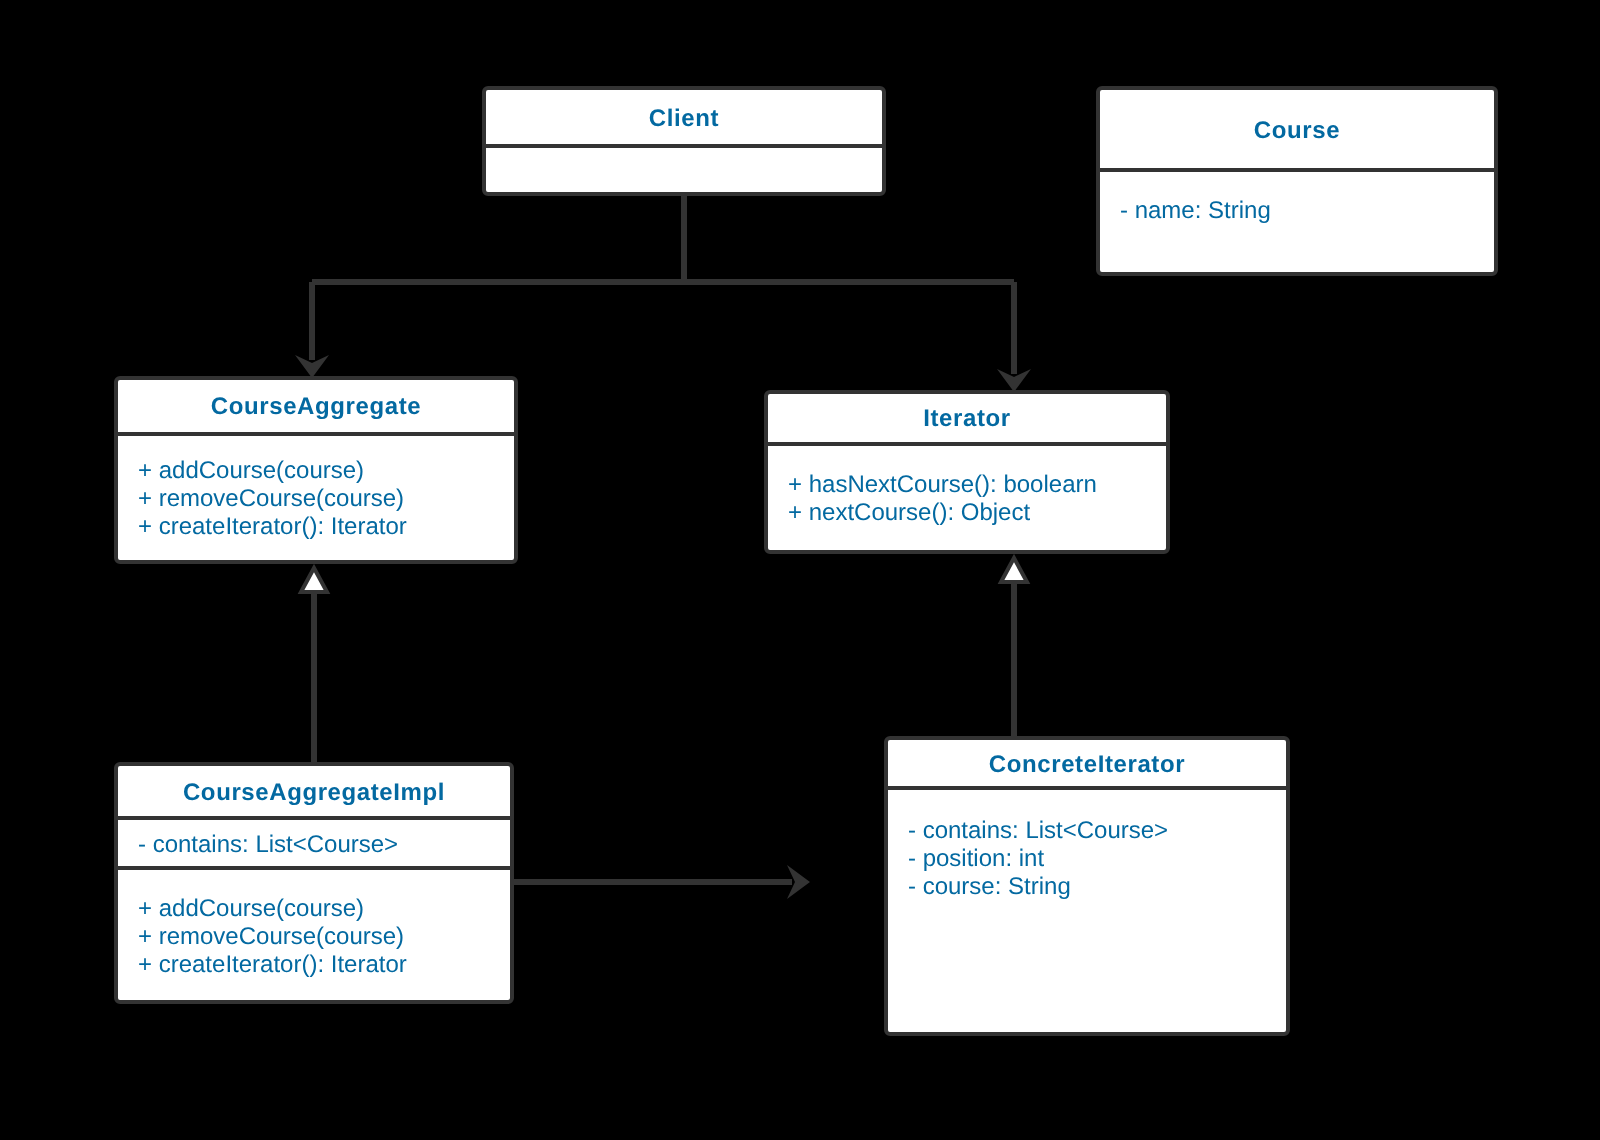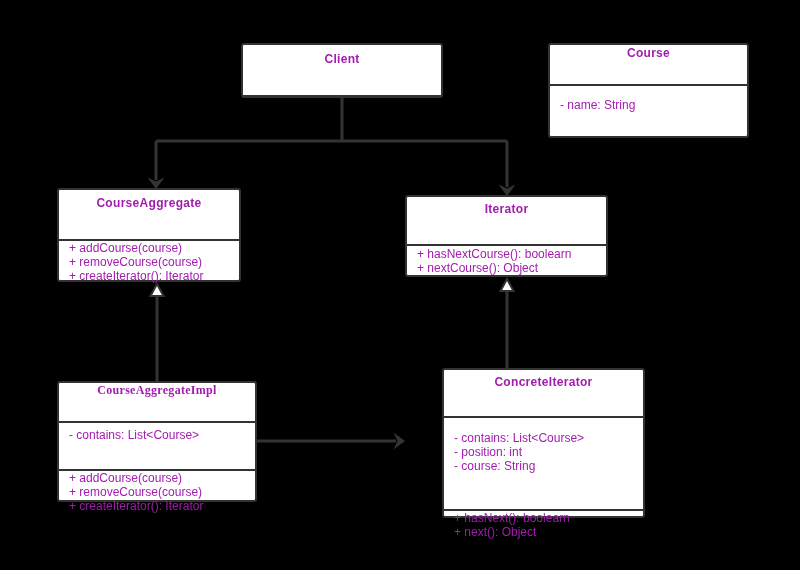--- a/index.html
+++ b/index.html
@@ -23,22 +23,21 @@
     height: 570px;
   }
   .uml-class {
     position: absolute;
     box-sizing: border-box;
     background: #ffffff;
     border: 2px solid #333333;
     border-radius: 3px;
     display: flex;
     flex-direction: column;
-    color: #a21caf;
-    gap: 23px;
+    color: #0369a1;
   }
   .uml-title {
     box-sizing: border-box;
     display: flex;
     align-items: center;
     justify-content: center;
     font-weight: bold;
     font-size: 12px;
     letter-spacing: 0.3px;
     flex: 0 0 auto;
@@ -54,28 +53,28 @@
   }
   .uml-line {
     font-size: 12px;
     line-height: 14px;
     white-space: nowrap;
   }
   
   #cls-client            { left: 241px; top: 43px;  width: 202px; height: 55px; }
   #cls-client .uml-title { height: 27px; }
   #cls-course            { left: 548px; top: 43px;  width: 201px; height: 95px; }
-  #cls-course .uml-title { height: 16px; }
+  #cls-course .uml-title { height: 39px; }
   #cls-course .attrs     { flex: 0 0 auto; height: 39px; }
-  #cls-courseAggregate            { left: 57px;  top: 188px; width: 184px; height: 94px; }
+  #cls-courseAggregate            { left: 57px;  top: 188px; width: 202px; height: 94px; }
   #cls-courseAggregate .uml-title { height: 26px; }
-  #cls-iterator            { left: 405px; top: 195px; width: 203px; height: 82px; }
+  #cls-iterator            { left: 382px; top: 195px; width: 203px; height: 82px; }
   #cls-iterator .uml-title { height: 24px; }
   #cls-courseAggregateImpl            { left: 57px;  top: 381px; width: 200px; height: 121px; }
-  #cls-courseAggregateImpl .uml-title { height: 15px; font-family: Liberation Serif, serif; }
+  #cls-courseAggregateImpl .uml-title { height: 25px; }
   #cls-courseAggregateImpl .attrs     { flex: 0 0 auto; height: 25px; }
   #cls-concreteIterator            { left: 405px; top: 368px; width: 203px; height: 150px; margin-left: 37px; }
   #cls-concreteIterator .uml-title { height: 23px; }
   #cls-concreteIterator .attrs     { flex: 0 0 auto; height: 70px; }
 </style>
 </head>
 <body>
 
 <div class="canvas">
 
@@ -136,19 +135,15 @@
     </div>
   </div>
 
   <div class="uml-class" id="cls-concreteIterator">
     <div class="uml-title">ConcreteIterator</div>
     <div class="uml-section attrs">
       <div class="uml-line">- contains: List&lt;Course&gt;</div>
       <div class="uml-line">- position: int</div>
       <div class="uml-line">- course: String</div>
     </div>
-    <div class="uml-section">
-      <div class="uml-line">+ hasNext(): boolearn</div>
-      <div class="uml-line">+ next(): Object</div>
-    </div>
   </div>
 
 </div>
 
 </body></html>

